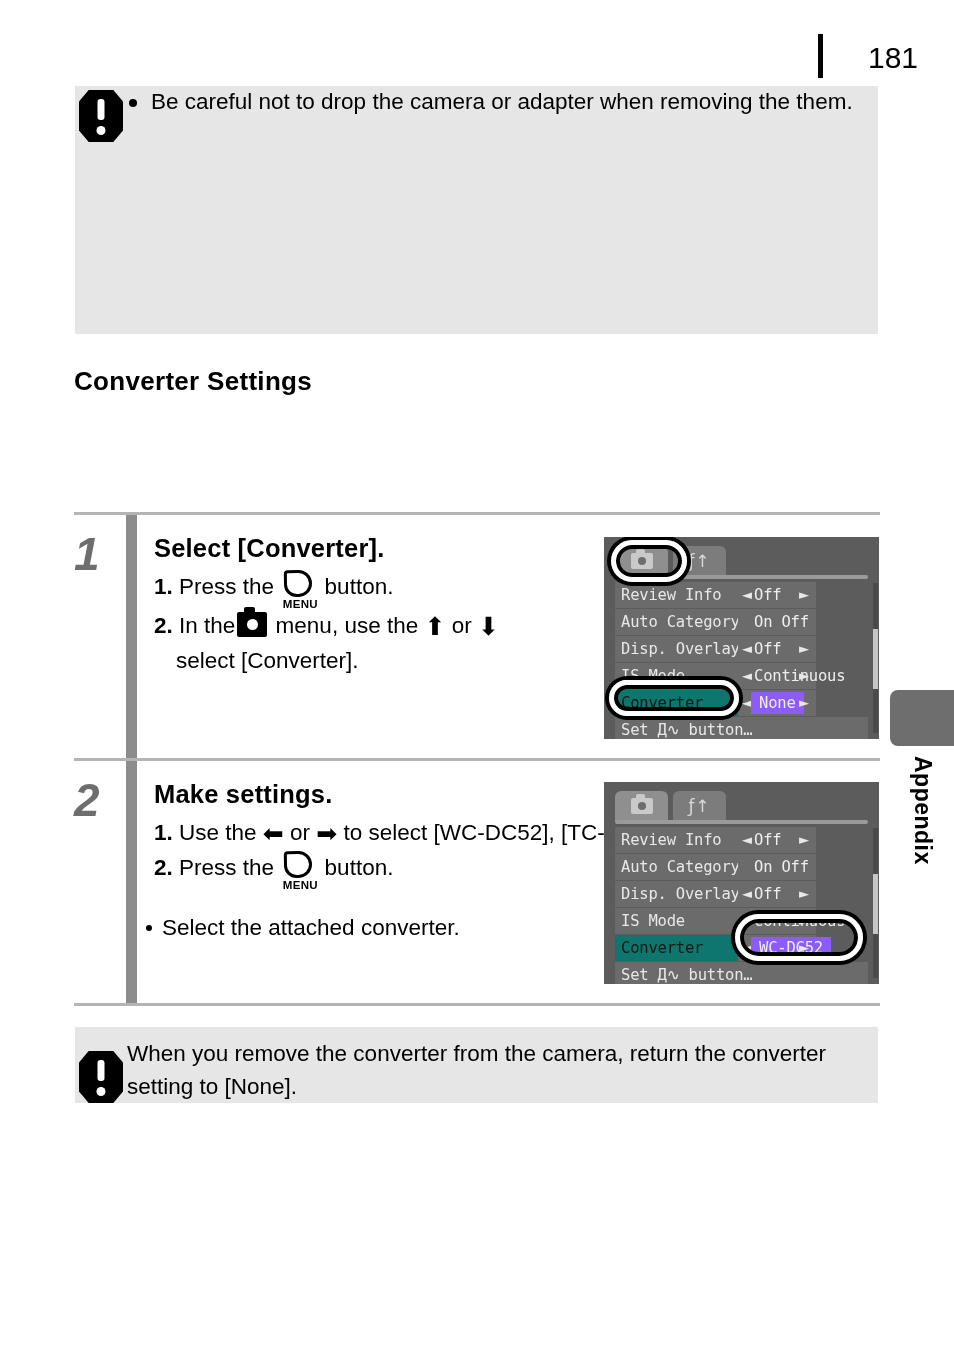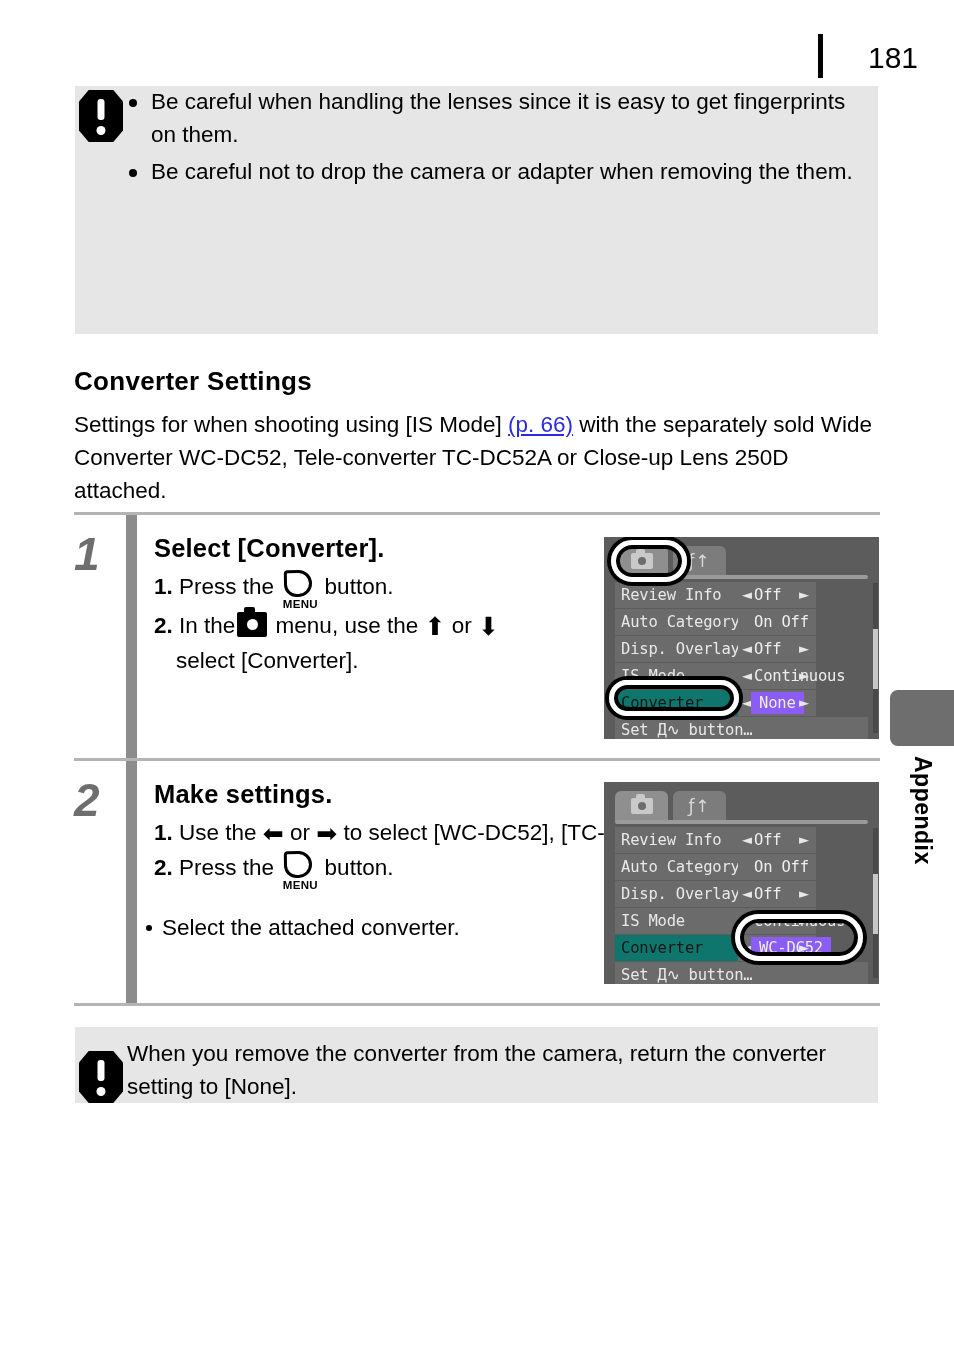--- a/index.html
+++ b/index.html
@@ -324,28 +324,26 @@
     <div class="page-num-rule"></div>
     <div class="page-num">181</div>
   </div>
 
   <div class="note-box" style="left:75px; top:86px; width:803px; height:248px;">
     <div class="note-icon">
       <div class="excl-badge"></div>
     </div>
     <div class="note-body">
       <ul class="note-list">
-        <li>Be careful when handling the lenses since it is easy to get fingerprints on them.</li>
         <li>Be careful not to drop the camera or adapter when removing the them.</li>
       </ul>
     </div>
   </div>
 
   <div class="section-title">Converter Settings</div>
-  <div class="section-intro"><span>Settings for when shooting using [IS Mode] </span><a class="pageref" href="#">(p. 66)</a><span> with the separately sold Wide Converter WC-DC52, Tele-converter TC-DC52A or Close-up Lens 250D attached.</span></div>
 
   <div class="steps">
 
     <div class="step-rule"></div>
 
     <div class="step" style="height:243px;">
       <div class="step-num-col">
         <div class="step-num">1</div>
       </div>
       <div class="step-bar"></div>

